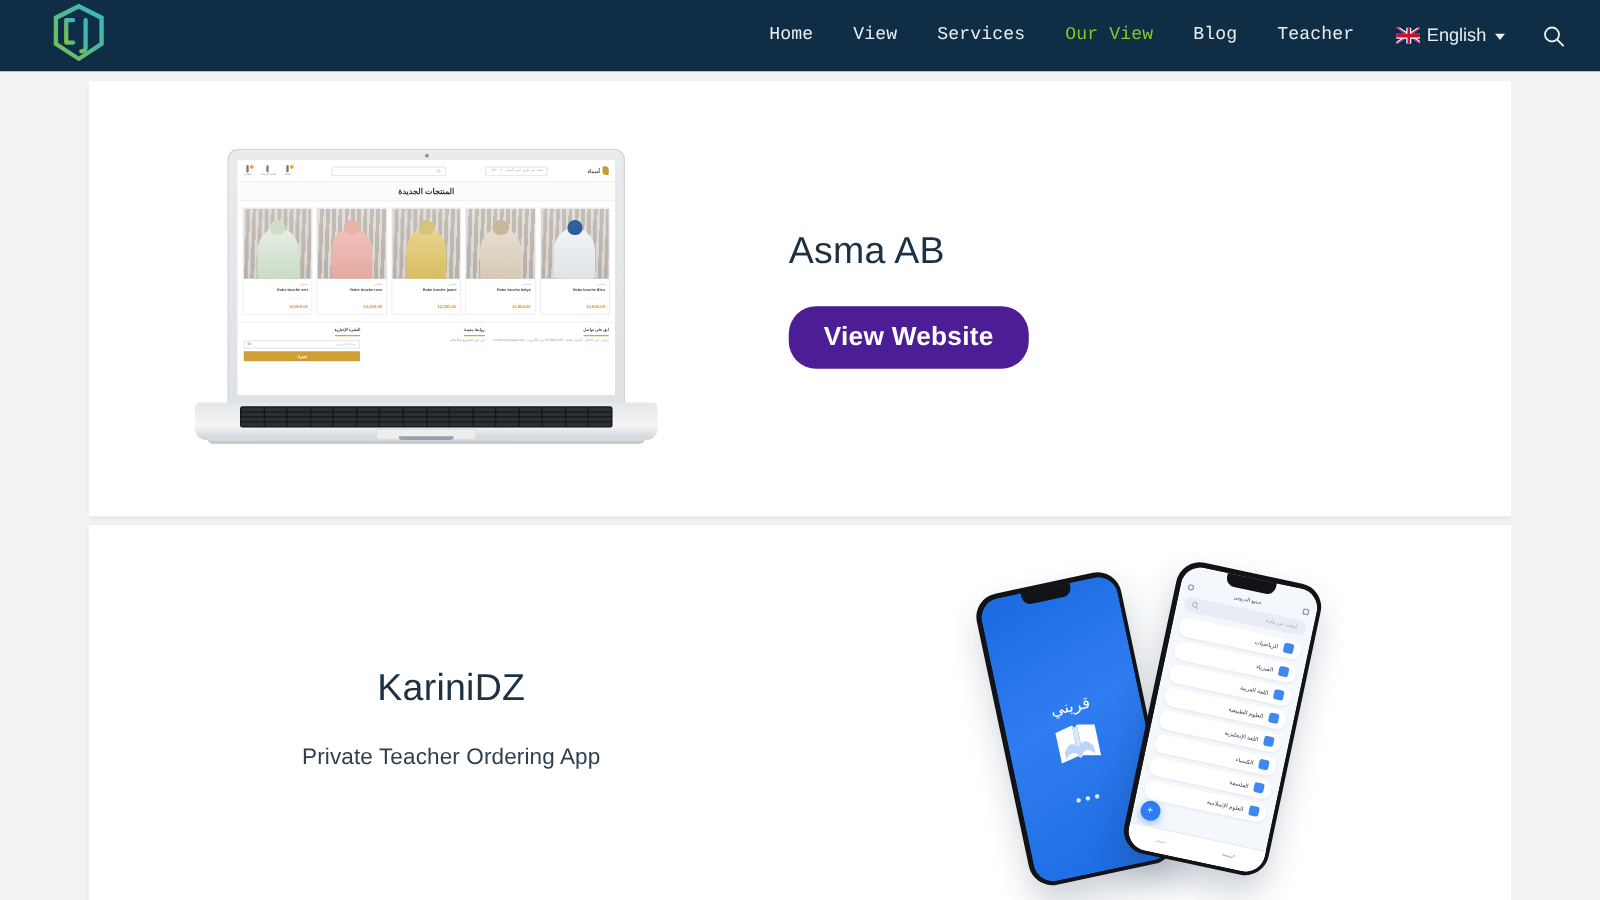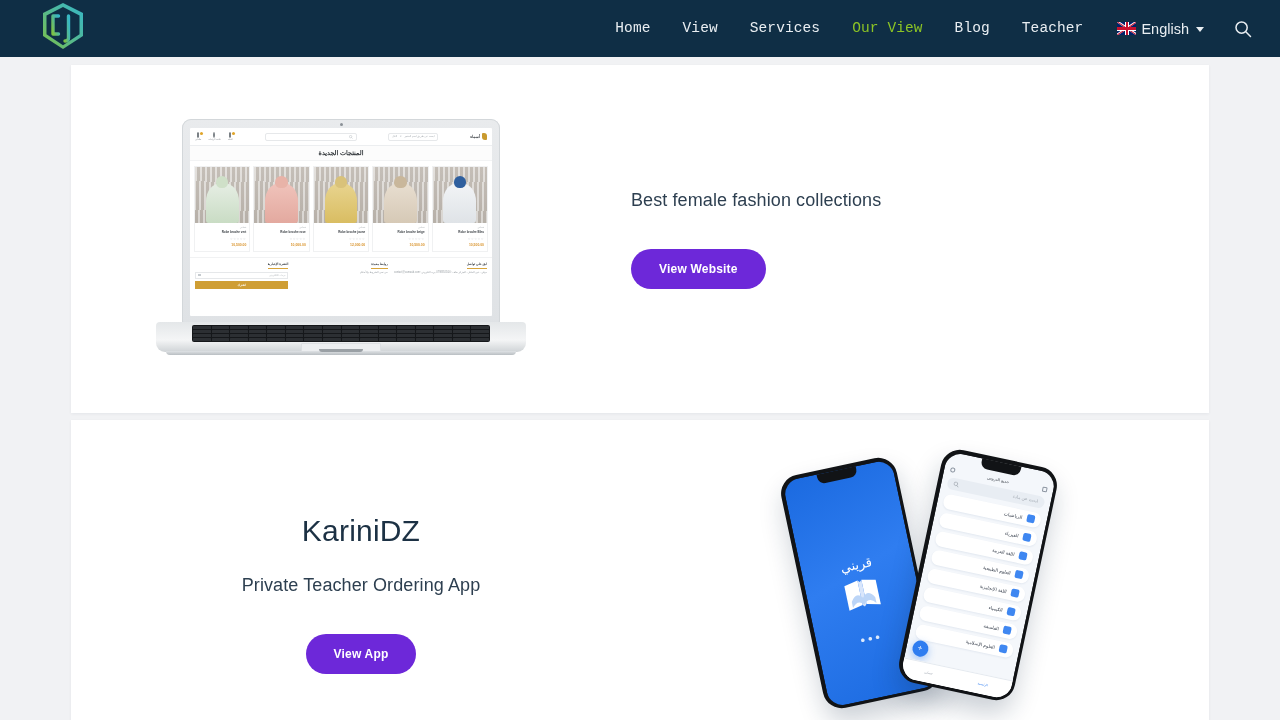--- a/index.html
+++ b/index.html
@@ -147,23 +147,23 @@
   }
   .proj-sub {
     font-size: 18px;
     font-weight: 400;
     color: #2d3f50;
     letter-spacing: .1px;
     margin-bottom: 38px;
   }
   .btn-green {
     display: inline-block;
-    background: #6d28d9;
+    background: #4c1d95;
     color: #ffffff;
-    font-size: 12px;
+    font-size: 21px;
     font-weight: bold;
     border: none;
     border-radius: 22px;
     padding: 13px 28px;
     cursor: pointer;
     font-family: "Liberation Sans", sans-serif;
     letter-spacing: .2px;
   }
 
   
@@ -635,32 +635,31 @@
                 <i class="key"></i>
             </div>
           </div>
           <div class="laptop-pad"></div>
           <div class="laptop-foot"></div>
           <div class="laptop-notch"></div>
         </div>
       </div>
 
       <div class="text-col left-align">
-        <p class="proj-sub">Best female fashion collections</p>
+        <h2 class="proj-title">Asma AB</h2>
         <button class="btn-green">View Website</button>
       </div>
 
     </section>
 
     <section class="work-card second">
 
       <div class="text-col center-align">
         <h2 class="proj-title">KariniDZ</h2>
         <p class="proj-sub">Private Teacher Ordering App</p>
-        <button class="btn-green">View App</button>
       </div>
 
       <div class="media-col">
         <div class="phones">
 
           <div class="phone phone-left">
             <div class="notch"></div>
             <div class="scr">
               <div class="splash">
                 <div class="ar">قريني</div>

